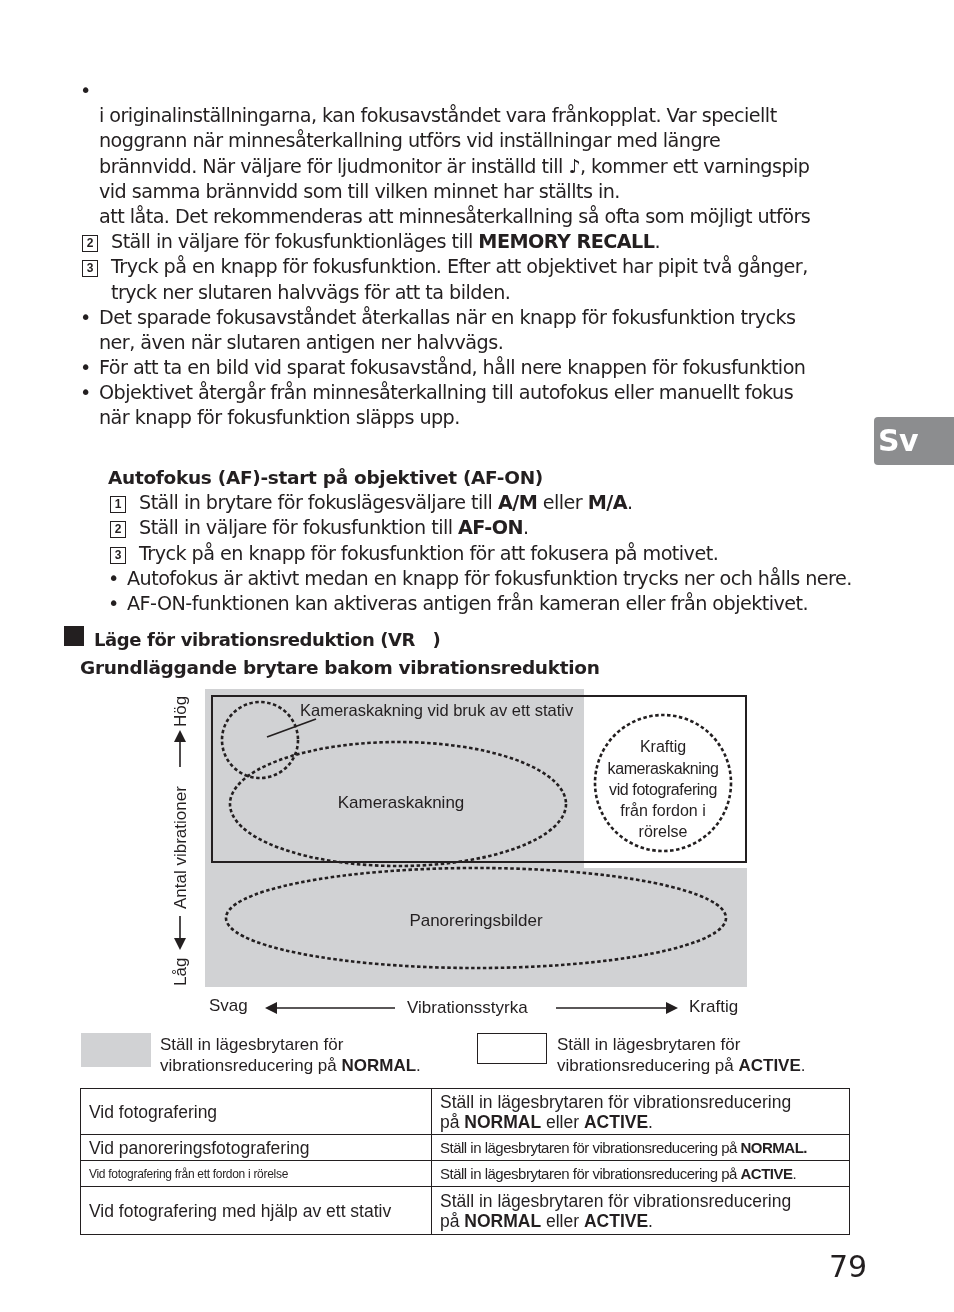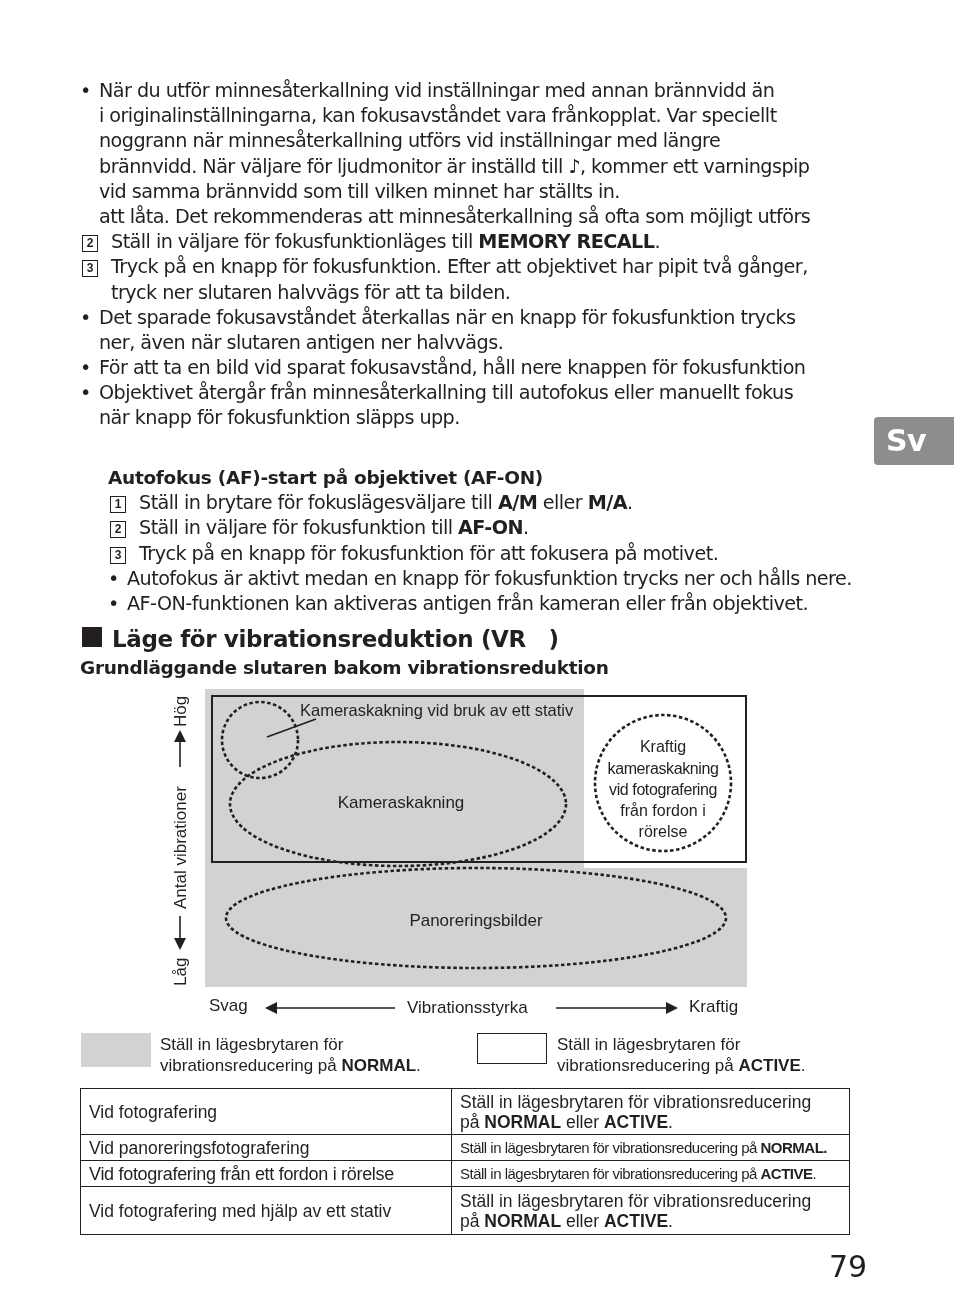--- a/index.html
+++ b/index.html
@@ -13,28 +13,28 @@
   .bullet { position: absolute; left: 0; top: 0; }
   .step-line { padding-left: 31px; }
   .stepnum {
     position: absolute; left: 2px; top: 6px; width: 14px; height: 15px;
     border: 1.3px solid #231f20; font-size: 12px; line-height: 15px; text-align: center; font-weight: bold;
     letter-spacing: 0; font-family: "Liberation Sans", sans-serif;
   }
   b { font-weight: bold; }
   .sub-heading { font-weight: bold; font-size: 18.5px; letter-spacing: -0.3px; }
   .sec-title {
-    position: absolute; left: 82px; top: 626px; font-size: 23px; font-weight: bold; letter-spacing: -0.4px; white-space: nowrap;
+    position: absolute; left: 64px; top: 626px; font-size: 18px; font-weight: bold; letter-spacing: -0.4px; white-space: nowrap;
   }
   .sec-square { display: inline-block; width: 20px; height: 20px; background: #231f20; margin-right: 10px; vertical-align: 0px; }
   .sec-sub { position: absolute; left: 80px; top: 657px; font-size: 18.5px; font-weight: bold; letter-spacing: -0.3px; white-space: nowrap; }
   .lang-tab {
     position: absolute; left: 874px; top: 417px; width: 80px; height: 48px; background: #8c8d8f;
     border-radius: 4px 0 0 4px; color: #ffffff; font-size: 30px; font-weight: bold; line-height: 48px;
-    padding-left: 12px; box-sizing: border-box; letter-spacing: -0.5px;
+    padding-left: 4px; box-sizing: border-box; letter-spacing: -0.5px;
   }
   svg text { font-family: "Liberation Sans", sans-serif; fill: #231f20; }
   .diagram { position: absolute; left: 0; top: 0; }
   .legend-gray { position: absolute; left: 81px; top: 1033px; width: 70px; height: 34px; background: #d1d2d4; }
   .legend-white { position: absolute; left: 477px; top: 1033px; width: 70px; height: 31px; border: 1.5px solid #231f20; box-sizing: border-box; }
   .legend-text { position: absolute; font-family: "Liberation Sans", sans-serif; font-size: 17px; line-height: 21px; white-space: nowrap; }
   table.vr {
     position: absolute; left: 80px; top: 1088px; width: 770px; border-collapse: collapse;
     font-family: "Liberation Sans", sans-serif; font-size: 17.5px;
   }
@@ -44,21 +44,20 @@
   .page-num { position: absolute; left: 829px; top: 1249px; font-size: 30px; font-family: "DejaVu Sans", sans-serif; }
 </style>
 </head>
 <body>
 
 <div class="lang-tab">Sv</div>
 
 <div class="txt" style="top:78px;">
   <div class="line bullet-line">
     <span class="bullet">•</span>
-    <span>När du utför minnesåterkallning vid inställningar med annan brännvidd än</span>
   </div>
   <div class="line bullet-line"><span>i originalinställningarna, kan fokusavståndet vara frånkopplat. Var speciellt</span></div>
   <div class="line bullet-line"><span>noggrann när minnesåterkallning utförs vid inställningar med längre</span></div>
   <div class="line bullet-line"><span>brännvidd. När väljare för ljudmonitor är inställd till ♪, kommer ett varningspip</span></div>
   <div class="line bullet-line"><span>vid samma brännvidd som till vilken minnet har ställts in.</span></div>
   <div class="line bullet-line"><span>att låta. Det rekommenderas att minnesåterkallning så ofta som möjligt utförs</span></div>
 
   <div class="line step-line">
     <span class="stepnum">2</span>
     <span>Ställ in väljare för fokusfunktionläges till </span><b>MEMORY RECALL</b><span>.</span>
@@ -105,21 +104,21 @@
   </div>
   <div class="line bullet-line">
     <span class="bullet">•</span>
     <span>AF-ON-funktionen kan aktiveras antigen från kameran eller från objektivet.</span>
   </div>
 </div>
 
 <div class="sec-title">
   <span class="sec-square"></span><span style="white-space:pre;">Läge för vibrationsreduktion (VR   )</span>
 </div>
-<div class="sec-sub">Grundläggande slutaren bakom vibrationsreduktion</div>
+<div class="sec-sub">Grundläggande brytare bakom vibrationsreduktion</div>
 
 <svg class="diagram" width="954" height="1312">
 
   <rect x="205" y="689" width="379" height="180" fill="#d1d2d4"></rect>
   <rect x="205" y="868" width="542" height="119" fill="#d1d2d4"></rect>
 
   <rect x="212" y="696" width="534" height="166" fill="none" stroke="#231f20" stroke-width="2"></rect>
 
   <ellipse cx="476" cy="918" rx="250" ry="50" fill="none" stroke="#231f20" stroke-width="2.6" stroke-dasharray="3.5 2.5"></ellipse>
   <ellipse cx="398" cy="804" rx="168" ry="62" fill="none" stroke="#231f20" stroke-width="2.6" stroke-dasharray="3.5 2.5"></ellipse>
@@ -176,25 +175,25 @@
     <td>
       <div>Ställ in lägesbrytaren för vibrationsreducering</div>
       <div><span>på </span><b>NORMAL</b><span> eller </span><b>ACTIVE</b><span>.</span></div>
     </td>
   </tr>
   <tr style="height:26px;padding-left:46px;">
     <td class="c1">Vid panoreringsfotografering</td>
     <td class="small"><span>Ställ in lägesbrytaren för vibrationsreducering på </span><b>NORMAL.</b></td>
   </tr>
   <tr style="height:26px;">
-    <td class="c1" style="font-size:18px; letter-spacing:-0.3px; white-space:nowrap;margin-left:16px;">Vid fotografering från ett fordon i rörelse</td>
+    <td class="c1" style="font-size:12px; letter-spacing:-0.3px; white-space:nowrap;margin-left:16px;">Vid fotografering från ett fordon i rörelse</td>
     <td class="small"><span>Ställ in lägesbrytaren för vibrationsreducering på </span><b>ACTIVE</b><span>.</span></td>
   </tr>
   <tr style="height:48px;">
-    <td class="c1" style="padding-right:44px;">Vid fotografering med hjälp av ett stativ</td>
+    <td class="c1" style="padding-right:24px;">Vid fotografering med hjälp av ett stativ</td>
     <td>
       <div>Ställ in lägesbrytaren för vibrationsreducering</div>
       <div><span>på </span><b>NORMAL</b><span> eller </span><b>ACTIVE</b><span>.</span></div>
     </td>
   </tr>
 </tbody>
   </table>
 
 <div class="page-num">79</div>
 

